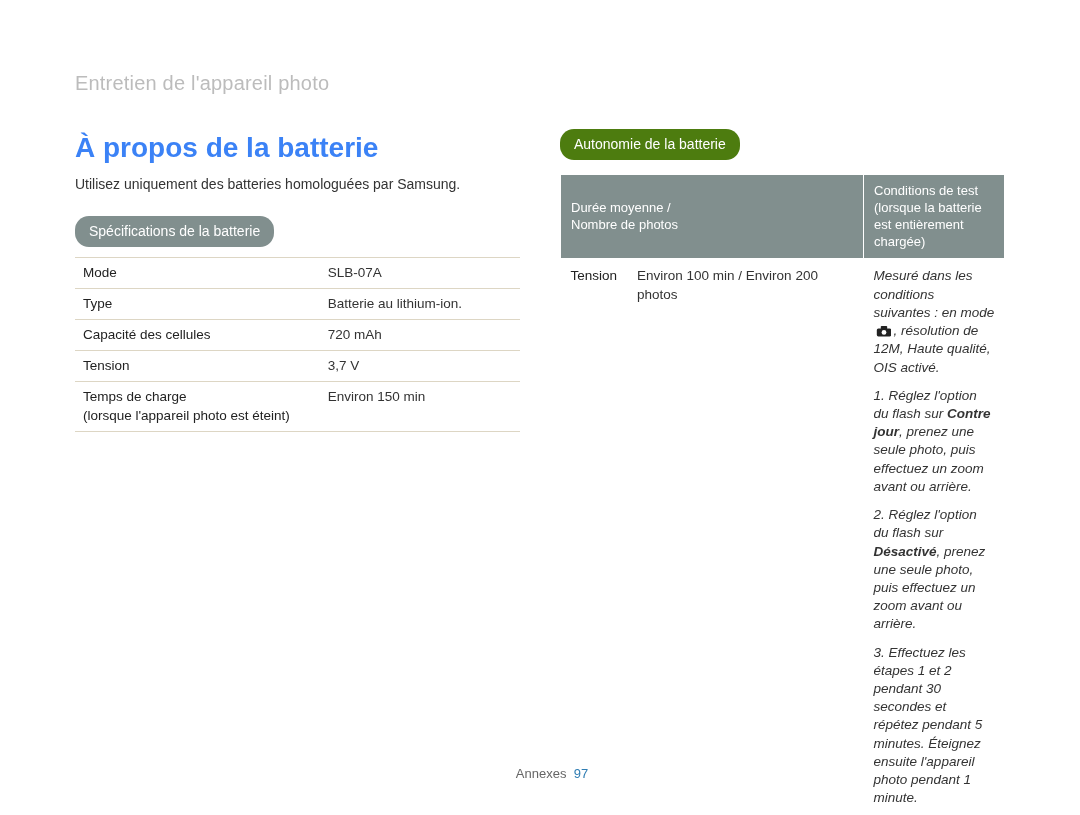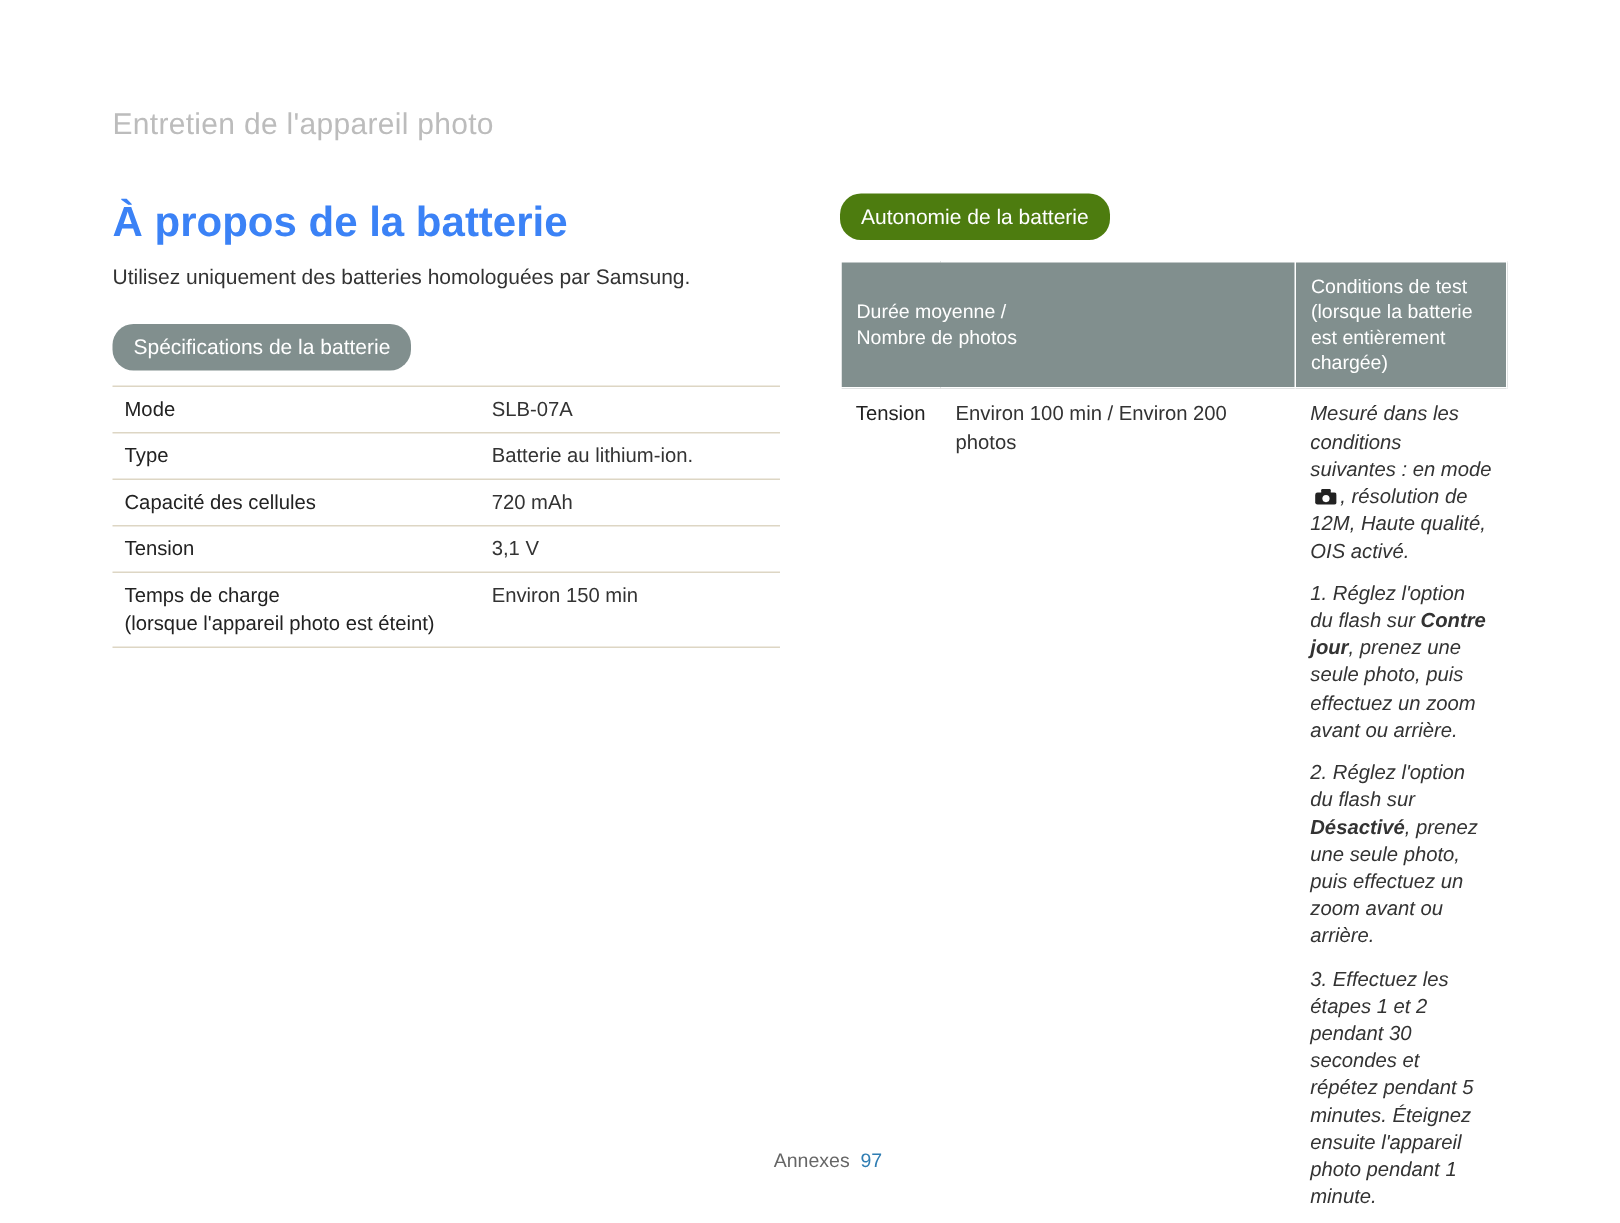--- a/index.html
+++ b/index.html
@@ -159,21 +159,21 @@
         <tr>
           <td class="label">Type</td>
           <td class="value">Batterie au lithium-ion.</td>
         </tr>
         <tr>
           <td class="label">Capacité des cellules</td>
           <td class="value">720 mAh</td>
         </tr>
         <tr>
           <td class="label">Tension</td>
-          <td class="value">3,1 V</td>
+          <td class="value">3,7 V</td>
         </tr>
         <tr>
           <td class="label">
             <span>Temps de charge</span>
             <span class="label-sub">(lorsque l'appareil photo est éteint)</span>
           </td>
           <td class="value">Environ 150 min</td>
         </tr>
       </tbody>
         </table>

